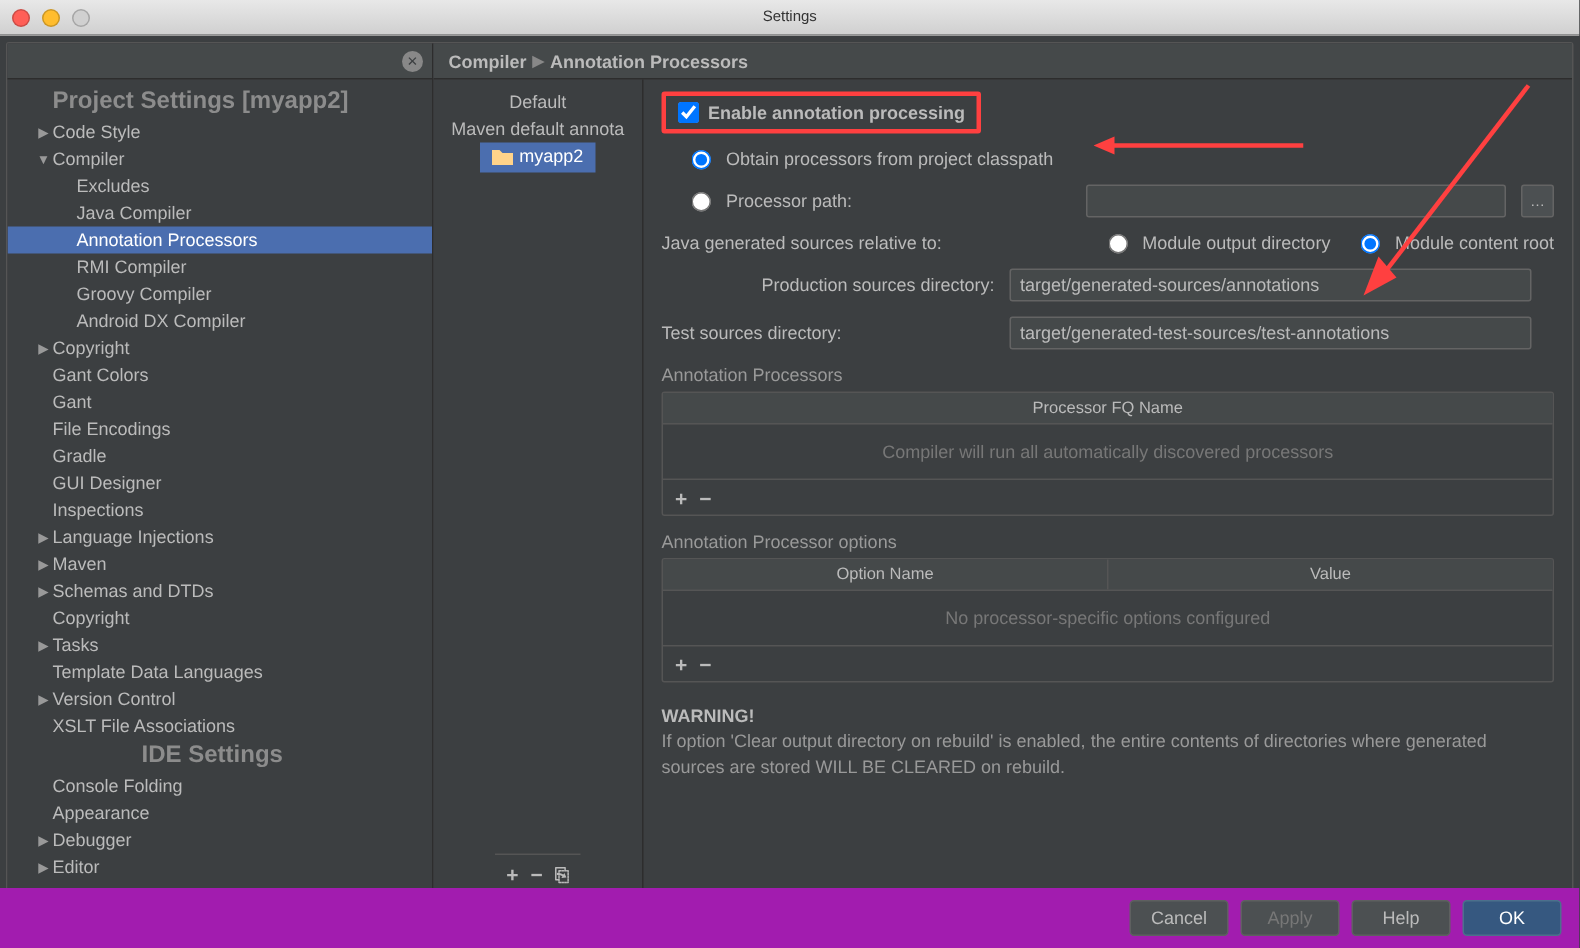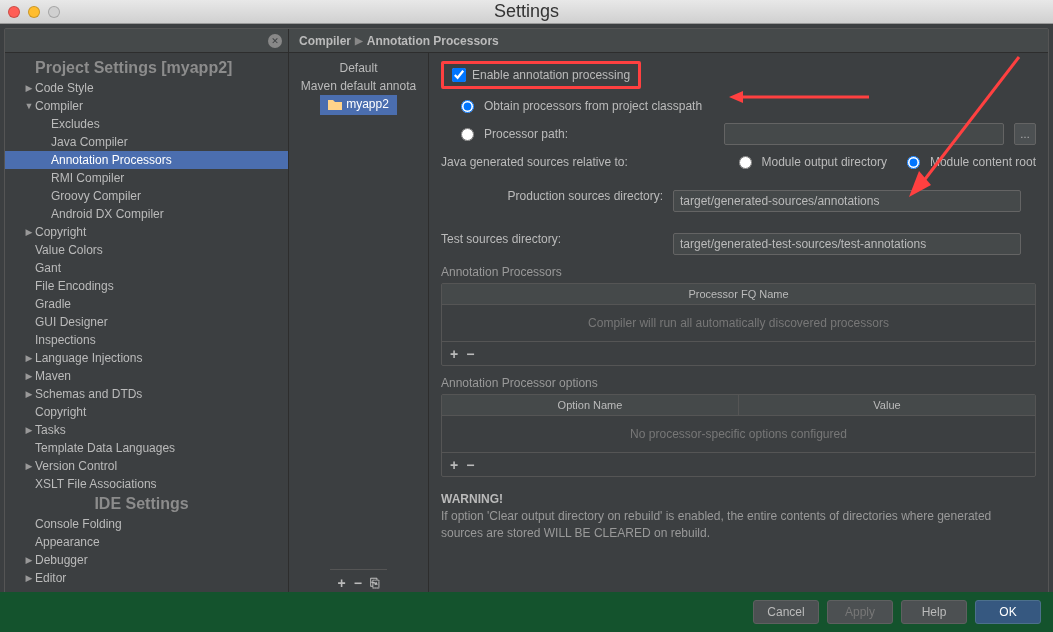--- a/index.html
+++ b/index.html
@@ -5,21 +5,21 @@
 * { box-sizing: border-box; margin: 0; padding: 0; font-family: "Lucida Grande", "Helvetica Neue", Arial, sans-serif; font-size: 12px; }
 body { background: #3c3f41; color: #bbbbbb; width: 1053px; height: 632px; overflow: hidden; position: relative; }
 
 
 .titlebar { height: 24px; background: linear-gradient(to bottom, #e8e8e8, #d0d0d0); display: flex; align-items: center; padding: 0 8px; position: relative; border-bottom: 1px solid #999; }
 .traffic-lights { display: flex; gap: 8px; }
 .tl { width: 12px; height: 12px; border-radius: 50%; border: 0.5px solid rgba(0,0,0,0.2); }
 .tl.red { background: #ff5f57; }
 .tl.yellow { background: #ffbd2e; }
 .tl.green { background: #d0d0d0; }
-.title { position: absolute; left: 50%; transform: translateX(-50%); color: #333; font-size: 18px; }
+.title { position: absolute; left: 50%; transform: translateX(-50%); color: #333; font-size: 10px; }
 
 
 .content { display: flex; height: calc(100% - 24px - 40px); border: 1px solid #555; margin: 4px; border-radius: 2px; }
 
 
 .left-panel { width: 284px; background: #3c3f41; border-right: 1px solid #2d2d2d; display: flex; flex-direction: column; }
 .search-row { height: 24px; background: #45494a; border-bottom: 1px solid #2d2d2d; display: flex; align-items: center; padding: 0 6px; }
 .search-input { flex: 1; background: transparent; border: none; color: #bbb; outline: none; height: 20px; }
 .clear-icon { color: #888; cursor: pointer; width: 14px; height: 14px; border-radius: 50%; background: #888; color: #3c3f41; font-size: 9px; display: flex; align-items: center; justify-content: center; }
 
@@ -51,37 +51,37 @@
 
 .form-area { flex: 1; padding: 8px 12px; overflow: auto; position: relative; }
 .form-row { display: flex; align-items: center; margin-bottom: 10px; gap: 10px; }
 .checkbox { width: 14px; height: 14px; }
 .radio { width: 13px; height: 13px; }
 .sub { margin-left: 20px; }
 
 .highlight-box { border: 3px solid #ff4040; display: inline-flex; align-items: center; padding: 4px 8px; border-radius: 2px; }
 
 .txt-input { background: #45494a; border: 1px solid #646464; color: #bbb; height: 22px; padding: 0 6px; border-radius: 2px; }
-.txt-input.wide { width: 348px; margin-top: 11px; }
+.txt-input.wide { width: 348px; }
 .txt-input.path { width: 280px; }
 .browse-btn { width: 22px; height: 22px; background: #4c5052; border: 1px solid #646464; color: #bbb; border-radius: 2px; cursor: pointer; font-size: 10px; }
 
 .section-label { color: #999; margin: 10px 0 4px 0; font-size: 12px; }
 .table-box { border: 1px solid #555; background: #3c3f41; border-radius: 2px; }
 .table-head { display: flex; background: #45494a; border-bottom: 1px solid #555; }
 .th { flex: 1; text-align: center; padding: 4px; color: #bbb; border-right: 1px solid #555; font-size: 11px; }
 .th:last-child { border-right: none; }
 .table-body { height: 36px; display: flex; align-items: center; justify-content: center; color: #777; font-size: 12px; }
 .table-footer { border-top: 1px solid #555; height: 24px; display: flex; align-items: center; gap: 8px; padding: 0 8px; }
 
 .warning { margin-top: 14px; color: #999; font-size: 12px; line-height: 1.4; }
 .warning strong { color: #bbb; }
 
 
-.footer { position: absolute; bottom: 0; left: 0; right: 0; height: 40px; display: flex; align-items: center; justify-content: flex-end; gap: 8px; padding: 0 12px; background: #14532d; }
+.footer { position: absolute; bottom: 0; left: 0; right: 0; height: 40px; display: flex; align-items: center; justify-content: flex-end; gap: 8px; padding: 0 12px; background: #a21caf; }
 .btn { min-width: 66px; height: 24px; background: #4c5052; border: 1px solid #5e6060; color: #bbb; border-radius: 3px; cursor: pointer; padding: 0 10px; }
 .btn.primary { background: #365880; border-color: #4c708c; color: #fff; }
 .btn:disabled { color: #777; }
 
 
 .arrow { position: absolute; pointer-events: none; z-index: 100; }
 .arrow svg line, .arrow svg path { stroke: #ff4040; stroke-width: 3; fill: none; }
 .arrow svg polygon { fill: #ff4040; }
 </style>
 </head>
@@ -137,21 +137,21 @@
           <div class="tree-item indent2">
             <span class="expand"></span>
             <span>Android DX Compiler</span>
           </div>
           <div class="tree-item indent1">
             <span class="expand">▶</span>
             <span>Copyright</span>
           </div>
           <div class="tree-item indent1">
             <span class="expand"></span>
-            <span>Value Colors</span>
+            <span>Gant Colors</span>
           </div>
           <div class="tree-item indent1">
             <span class="expand"></span>
             <span>Gant</span>
           </div>
           <div class="tree-item indent1">
             <span class="expand"></span>
             <span>File Encodings</span>
           </div>
           <div class="tree-item indent1">
@@ -247,21 +247,21 @@
           <span class="toolbtn">−</span>
           <span class="toolbtn" style="font-size:12px;">⎘</span>
         </div>
       </div>
 
       <div class="form-area">
 
         <div class="form-row">
           <span class="highlight-box">
             <input type="checkbox" class="checkbox" checked="" style="">
-            <span style="margin-left:6px;">Enable annotation processing</span>
+            <span style="margin-left:6px;font-weight:bold;">Enable annotation processing</span>
           </span>
         </div>
 
         <div class="form-row sub">
           <input type="radio" class="radio" checked="" style="">
           <span>Obtain processors from project classpath</span>
         </div>
 
         <div class="form-row sub">
           <input type="radio" class="radio" style="">

